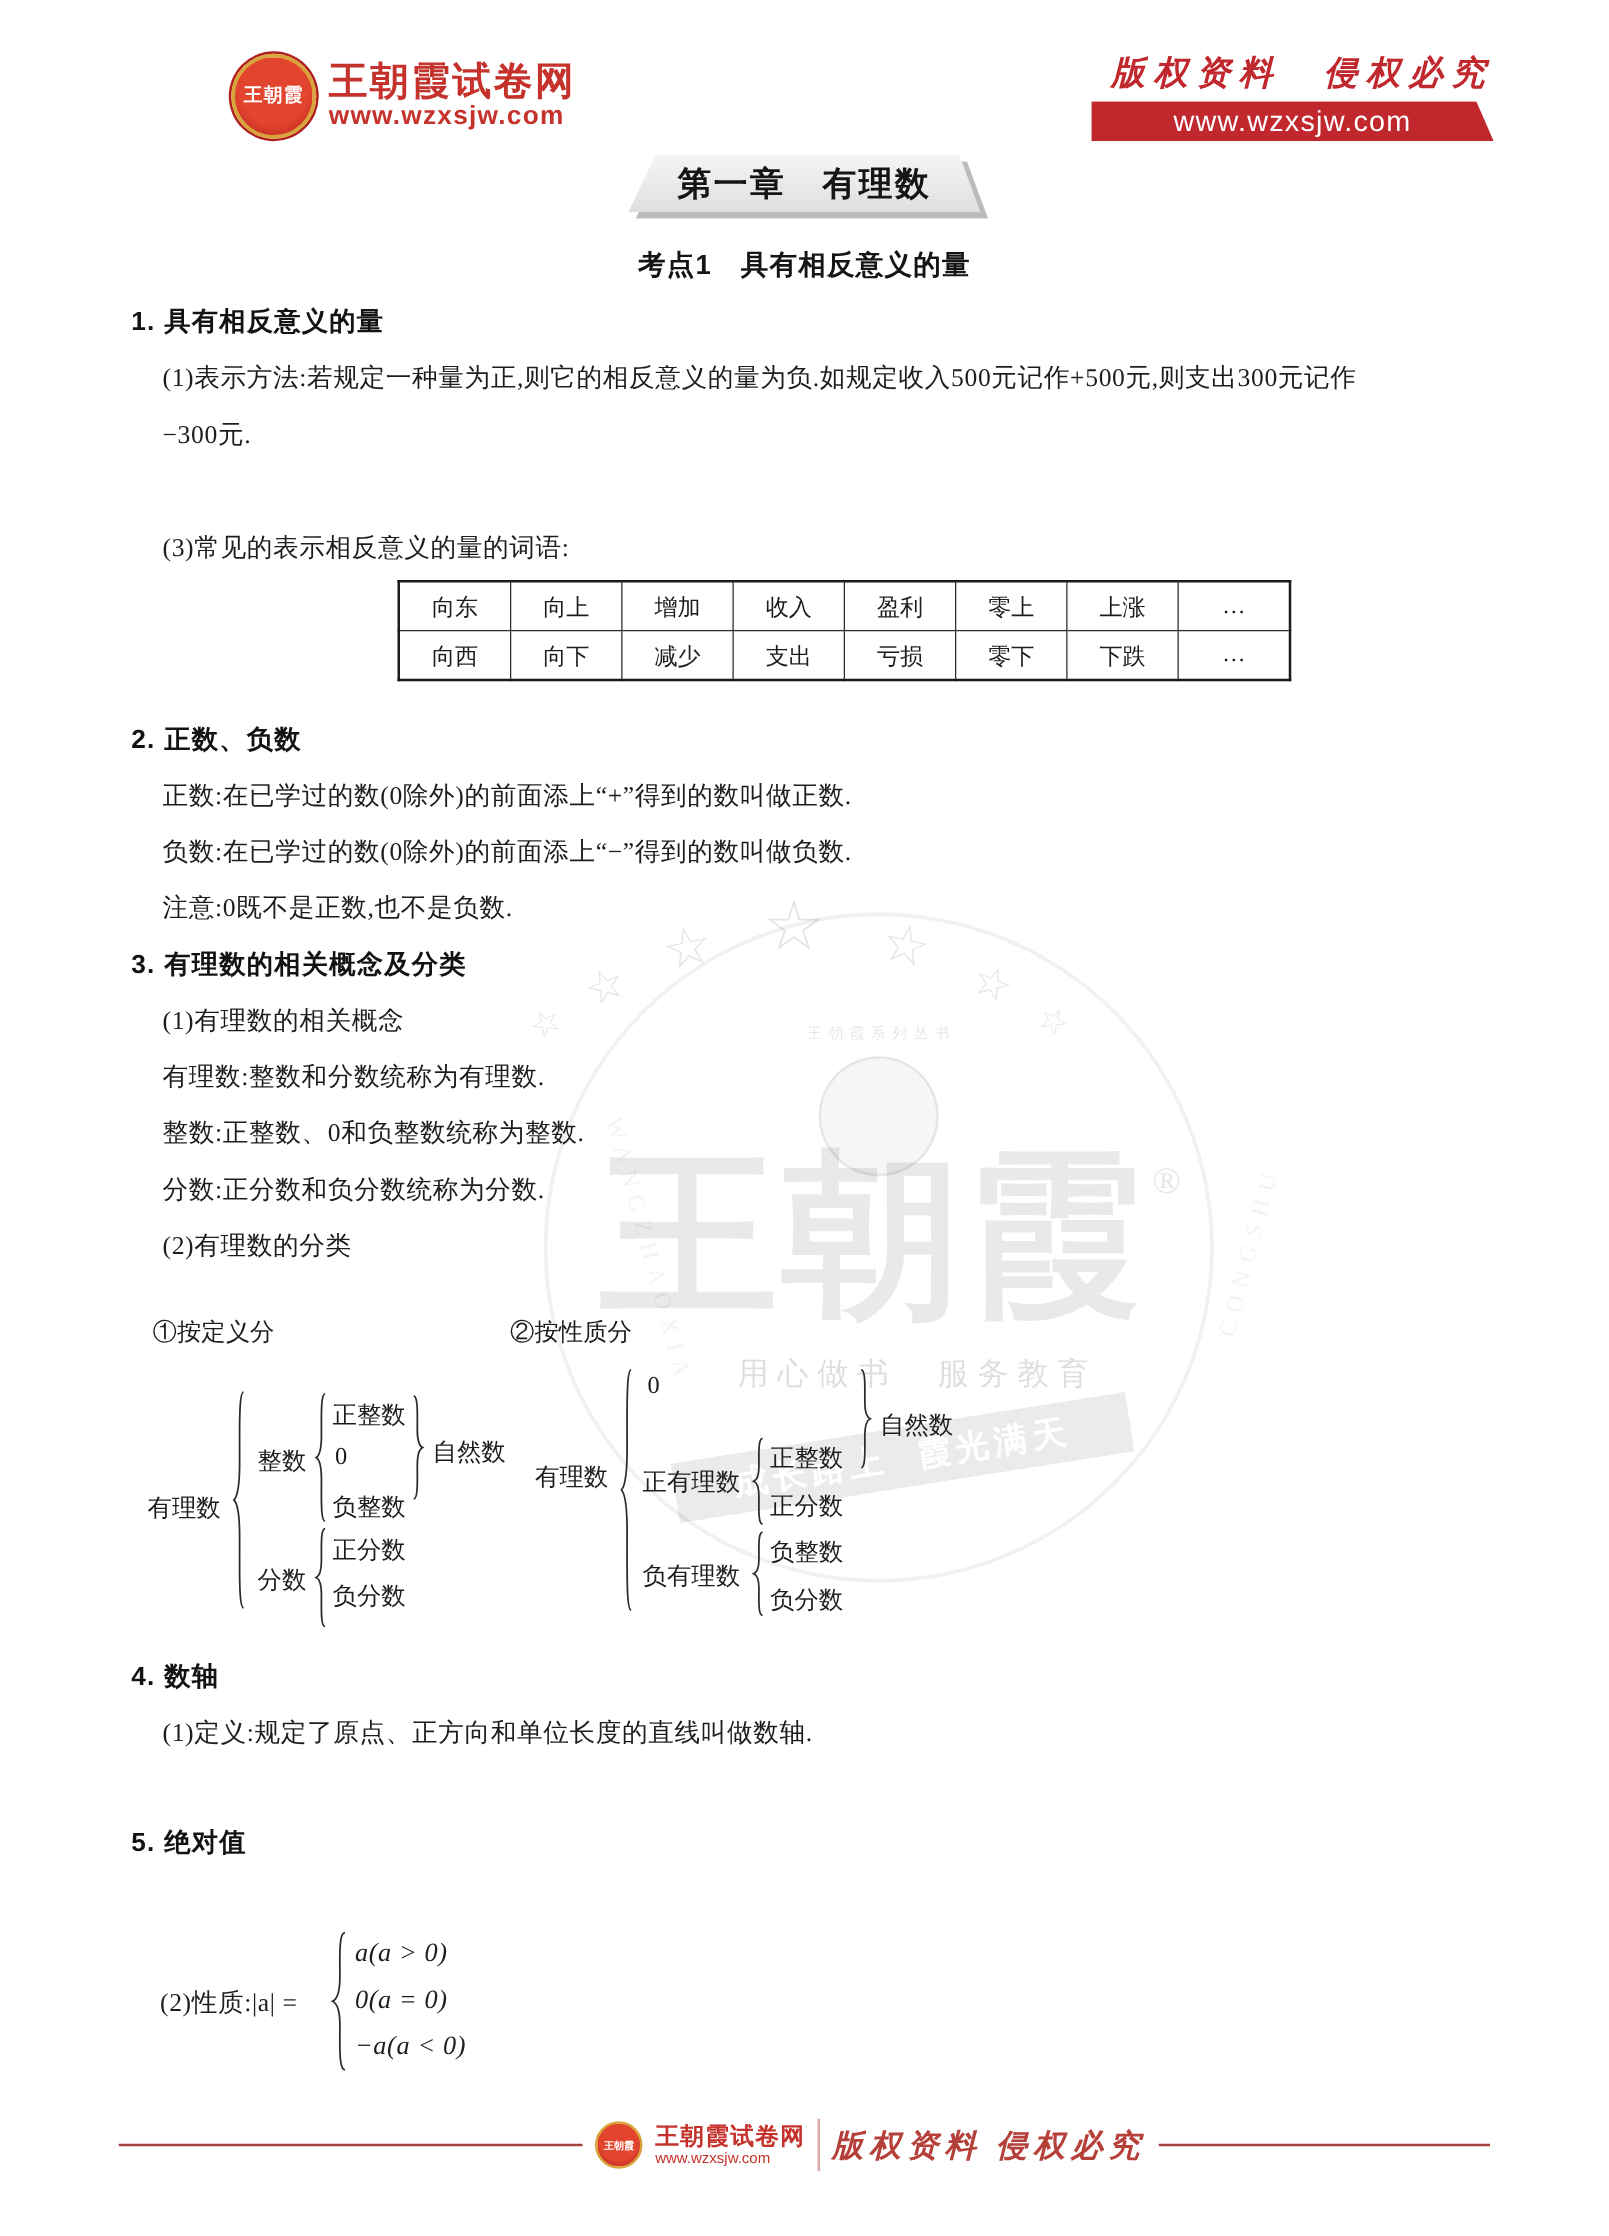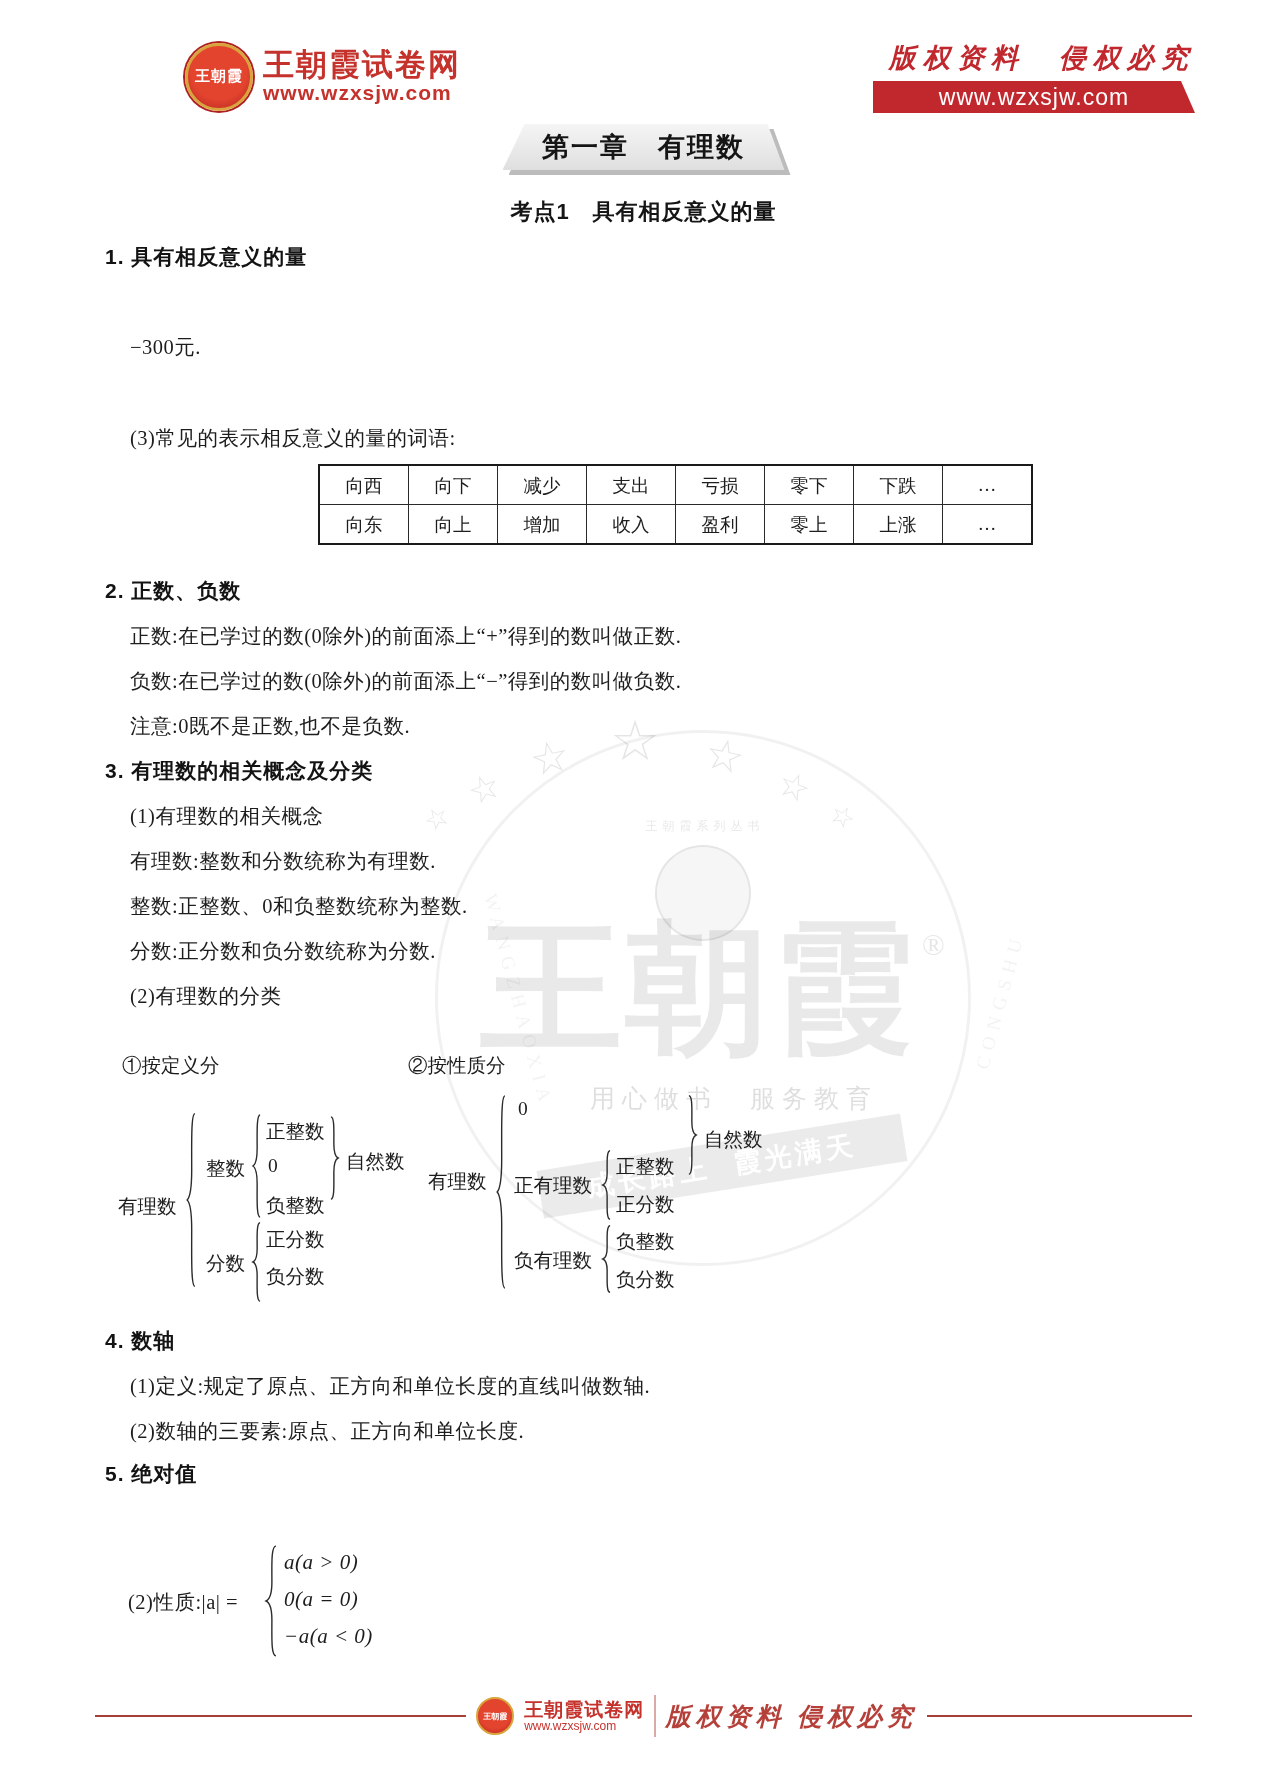--- a/index.html
+++ b/index.html
@@ -138,45 +138,46 @@
   </div>
 
   <div class="banner-wrap">
     <div class="banner-shadow"></div>
     <div class="banner">第一章　有理数</div>
   </div>
 
   <div class="topic">考点1　具有相反意义的量</div>
 
   <div class="st" style="left:105px; top:243px;">1. 具有相反意义的量</div>
+  <div class="ln" style="left:130px; top:288px;">(1)表示方法:若规定一种量为正,则它的相反意义的量为负.如规定收入500元记作+500元,则支出300元记作</div>
   <div class="ln" style="left:130px; top:333px;">−300元.</div>
   <div class="ln" style="left:130px; top:424px;">(3)常见的表示相反意义的量的词语:</div>
 
   <table class="opp-table">
     <tbody>
         <tr>
+      <td>向东</td>
+      <td>向上</td>
+      <td>增加</td>
+      <td>收入</td>
+      <td>盈利</td>
+      <td>零上</td>
+      <td>上涨</td>
+      <td>…</td>
+    </tr>
+    <tr>
       <td>向西</td>
       <td>向下</td>
       <td>减少</td>
       <td>支出</td>
       <td>亏损</td>
       <td>零下</td>
       <td>下跌</td>
       <td>…</td>
     </tr>
-    <tr>
-      <td>向东</td>
-      <td>向上</td>
-      <td>增加</td>
-      <td>收入</td>
-      <td>盈利</td>
-      <td>零上</td>
-      <td>上涨</td>
-      <td>…</td>
-    </tr>
   </tbody>
     </table>
 
   <div class="st" style="left:105px; top:577px;">2. 正数、负数</div>
   <div class="ln" style="left:130px; top:622px;">正数:在已学过的数(0除外)的前面添上“+”得到的数叫做正数.</div>
   <div class="ln" style="left:130px; top:667px;">负数:在已学过的数(0除外)的前面添上“−”得到的数叫做负数.</div>
   <div class="ln" style="left:130px; top:712px;">注意:0既不是正数,也不是负数.</div>
 
   <div class="st" style="left:105px; top:757px;">3. 有理数的相关概念及分类</div>
   <div class="ln" style="left:130px; top:802px;">(1)有理数的相关概念</div>
@@ -245,21 +246,20 @@
     <div class="br" style="left:686px; top:55px; width:13px; height:80px;">
       <svg viewBox="0 0 20 100" preserveAspectRatio="none">
           <path d="M4.5 1 C10 1 9 18 9 33 C9 44 11.5 48.5 15.5 50 C11.5 51.5 9 56 9 67 C9 82 10 99 4.5 99" fill="none" stroke="#2b2b2b" stroke-width="1.4" vector-effect="non-scaling-stroke"></path>
         </svg>
     </div>
     <div class="dt" style="left:704px; top:86px;">自然数</div>
   </div>
 
   <div class="st" style="left:105px; top:1327px;">4. 数轴</div>
   <div class="ln" style="left:130px; top:1372px;">(1)定义:规定了原点、正方向和单位长度的直线叫做数轴.</div>
-  <div class="ln" style="left:130px; top:1417px;">(2)数轴的三要素:原点、正方向和单位长度.</div>
 
   <div class="st" style="left:105px; top:1460px;">5. 绝对值</div>
 
   <div class="ln" style="left:128px; top:1588px;">(2)性质:|a| =</div>
   <div class="br" style="left:262px; top:1545px; width:18px; height:112px; z-index:2;">
     <svg viewBox="0 0 20 100" preserveAspectRatio="none">
         <path d="M15.5 1 C10 1 11 18 11 33 C11 44 8.5 48.5 4.5 50 C8.5 51.5 11 56 11 67 C11 82 10 99 15.5 99" fill="none" stroke="#2b2b2b" stroke-width="1.4" vector-effect="non-scaling-stroke"></path>
       </svg>
   </div>
   <div class="ln cases" style="left:284px; top:1550px;">a(a &gt; 0)</div>

